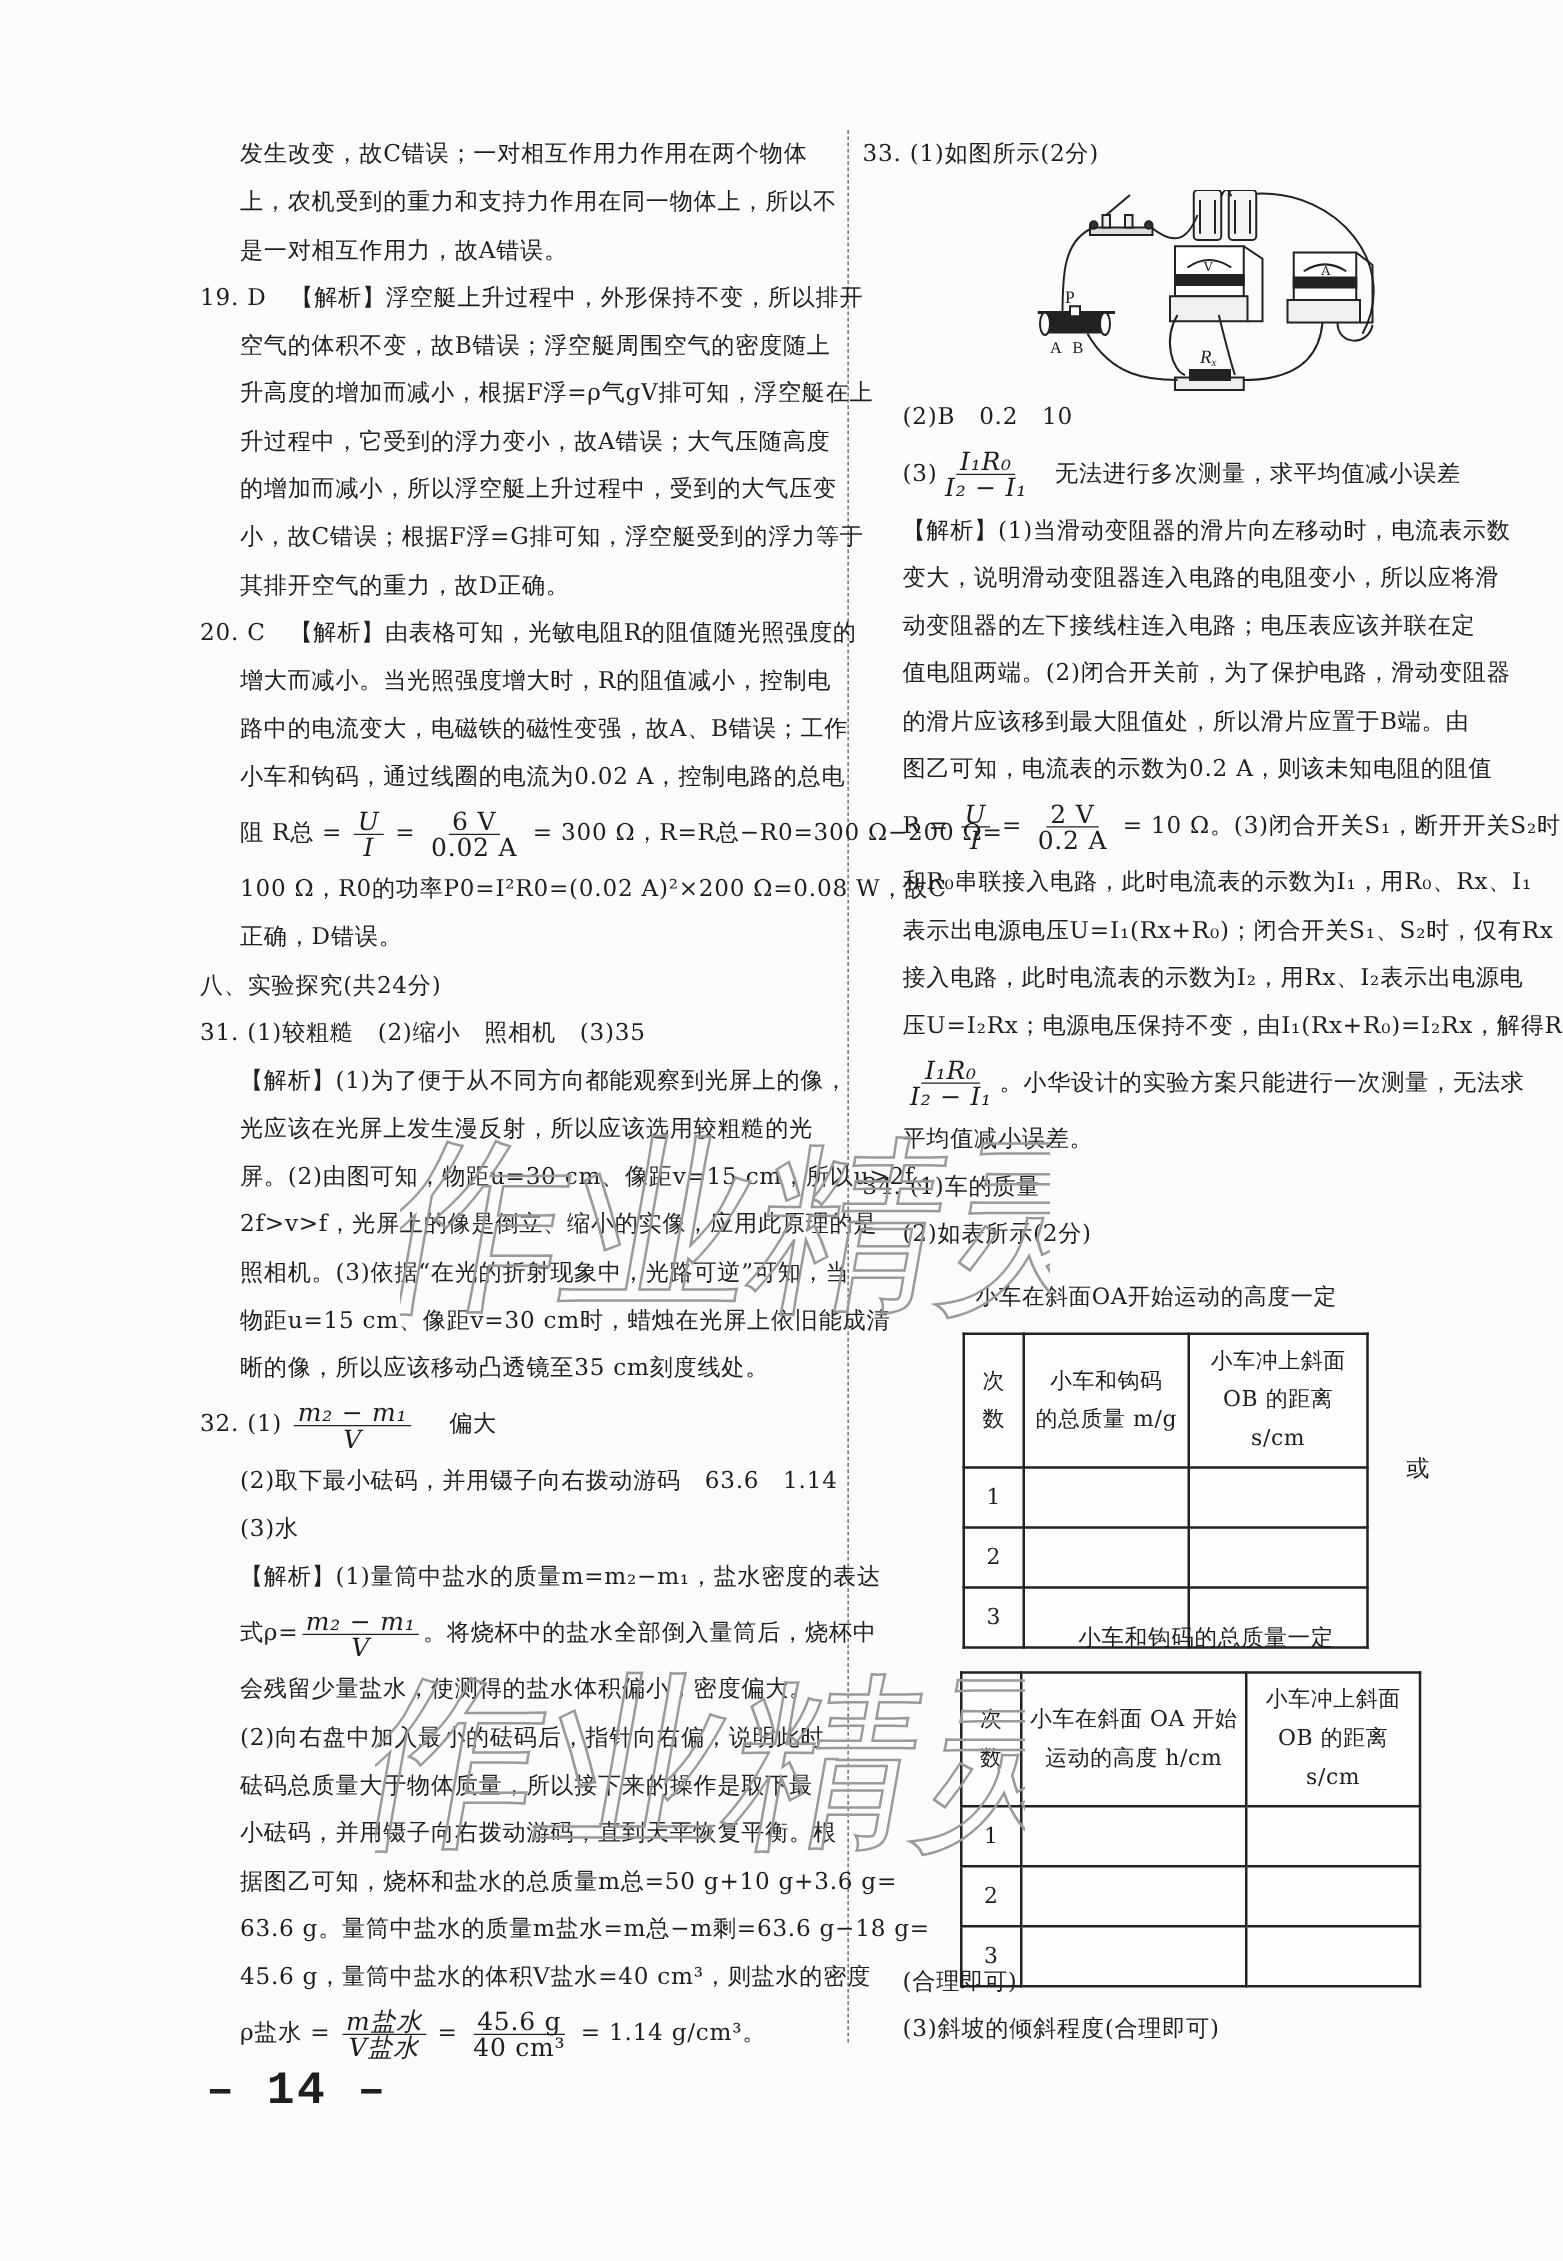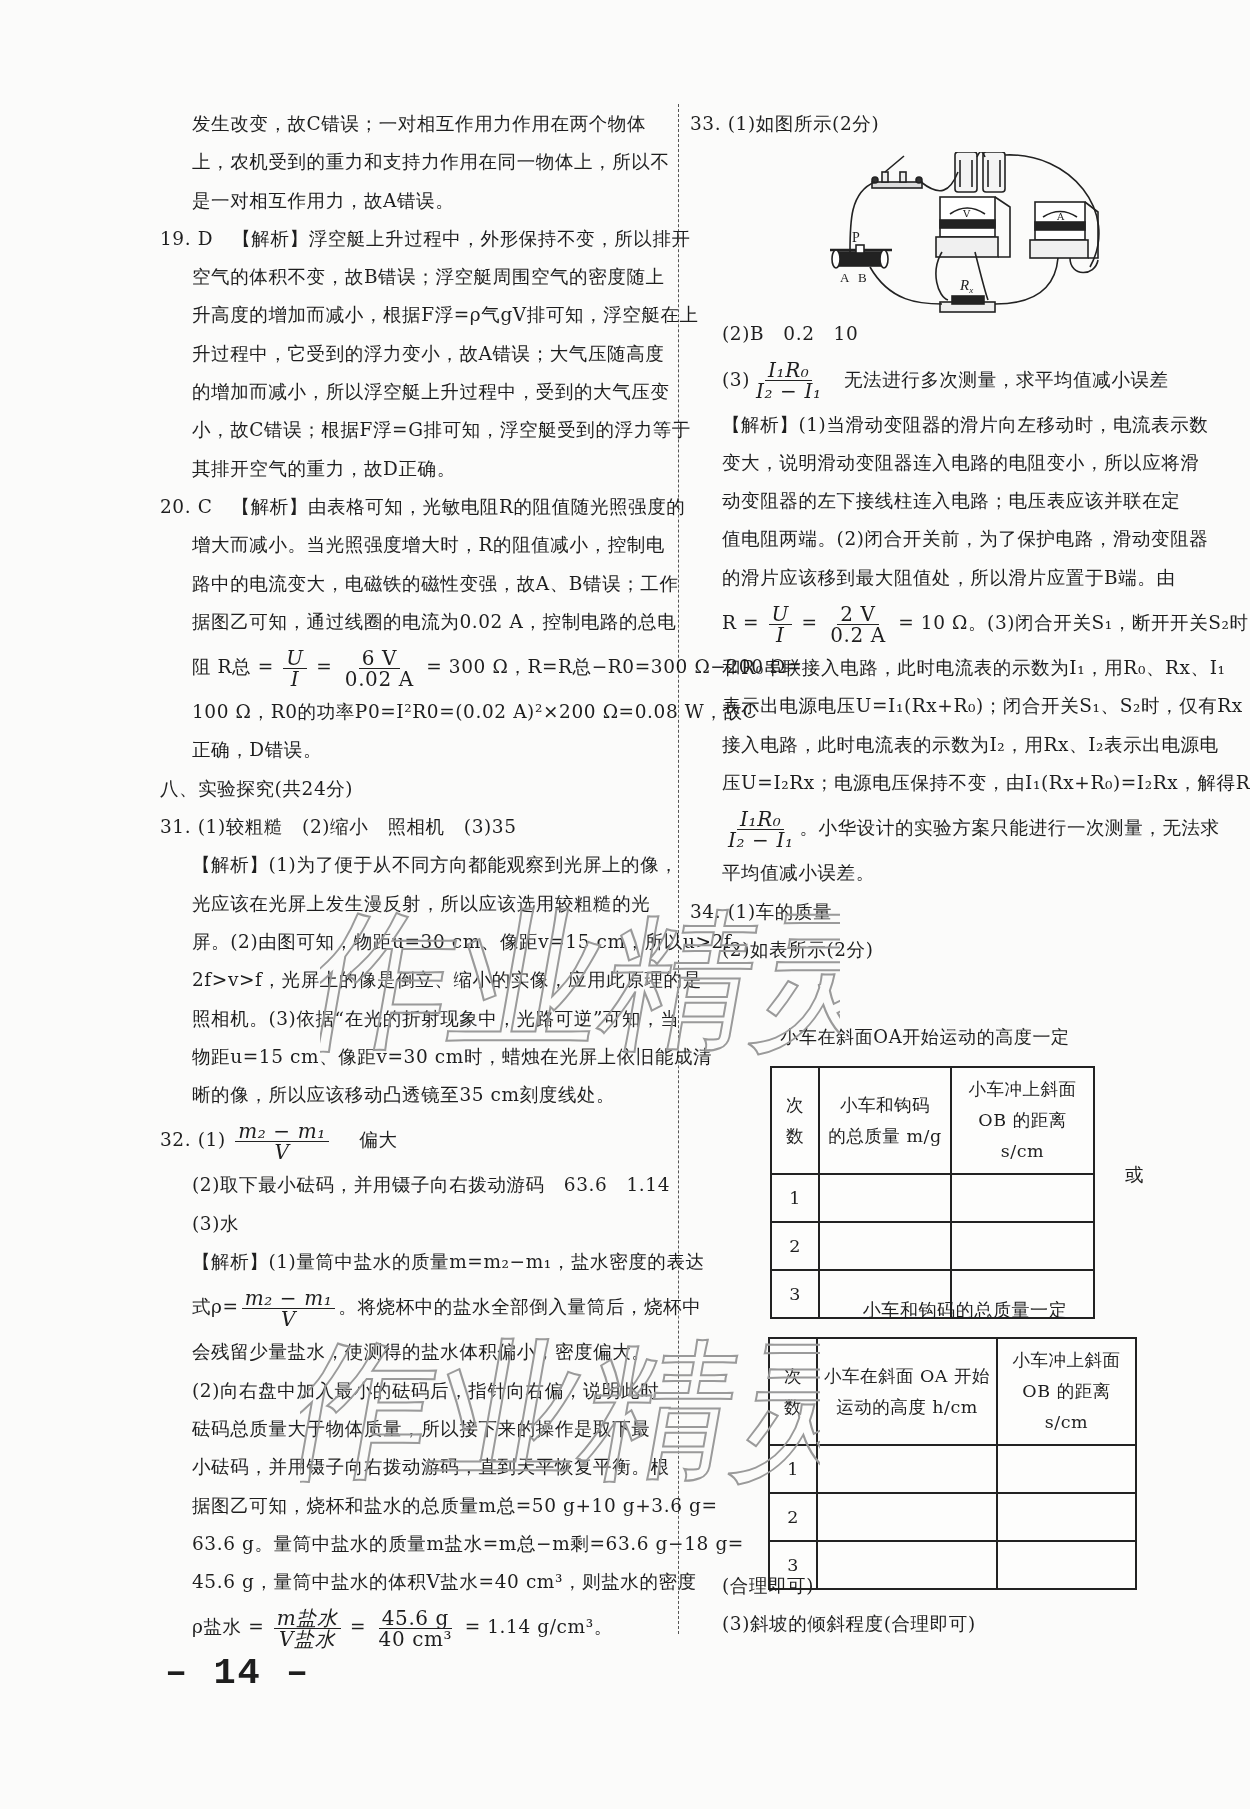--- a/index.html
+++ b/index.html
@@ -71,21 +71,21 @@
     <div class="line ind">空气的体积不变，故B错误；浮空艇周围空气的密度随上</div>
     <div class="line ind">升高度的增加而减小，根据F浮=ρ气gV排可知，浮空艇在上</div>
     <div class="line ind">升过程中，它受到的浮力变小，故A错误；大气压随高度</div>
     <div class="line ind">的增加而减小，所以浮空艇上升过程中，受到的大气压变</div>
     <div class="line ind">小，故C错误；根据F浮=G排可知，浮空艇受到的浮力等于</div>
     <div class="line ind">其排开空气的重力，故D正确。</div>
 
     <div class="line">20. C　【解析】由表格可知，光敏电阻R的阻值随光照强度的</div>
     <div class="line ind">增大而减小。当光照强度增大时，R的阻值减小，控制电</div>
     <div class="line ind">路中的电流变大，电磁铁的磁性变强，故A、B错误；工作</div>
-    <div class="line ind">据图乙可知，通过线圈的电流为0.02 A，控制电路的总电</div>
+    <div class="line ind">小车和钩码，通过线圈的电流为0.02 A，控制电路的总电</div>
     <div class="line ind tall">
       <span>阻 R总 =</span>
       <span class="frac">
           <span class="num">U</span>
           <span class="den">I</span>
         </span>
       <span>=</span>
       <span class="frac upright">
           <span class="num">6 V</span>
           <span class="den">0.02 A</span>
@@ -154,20 +154,21 @@
           <span class="num">I₁R₀</span>
           <span class="den">I₂ − I₁</span>
         </span>
       <span style="margin-left:10px">无法进行多次测量，求平均值减小误差</span>
     </div>
     <div class="line ind">【解析】(1)当滑动变阻器的滑片向左移动时，电流表示数</div>
     <div class="line ind">变大，说明滑动变阻器连入电路的电阻变小，所以应将滑</div>
     <div class="line ind">动变阻器的左下接线柱连入电路；电压表应该并联在定</div>
     <div class="line ind">值电阻两端。(2)闭合开关前，为了保护电路，滑动变阻器</div>
     <div class="line ind">的滑片应该移到最大阻值处，所以滑片应置于B端。由</div>
+    <div class="line ind">图乙可知，电流表的示数为0.2 A，则该未知电阻的阻值</div>
     <div class="line ind tall">
       <span>R =</span>
       <span class="frac">
           <span class="num">U</span>
           <span class="den">I</span>
         </span>
       <span>=</span>
       <span class="frac upright">
           <span class="num">2 V</span>
           <span class="den">0.2 A</span>

